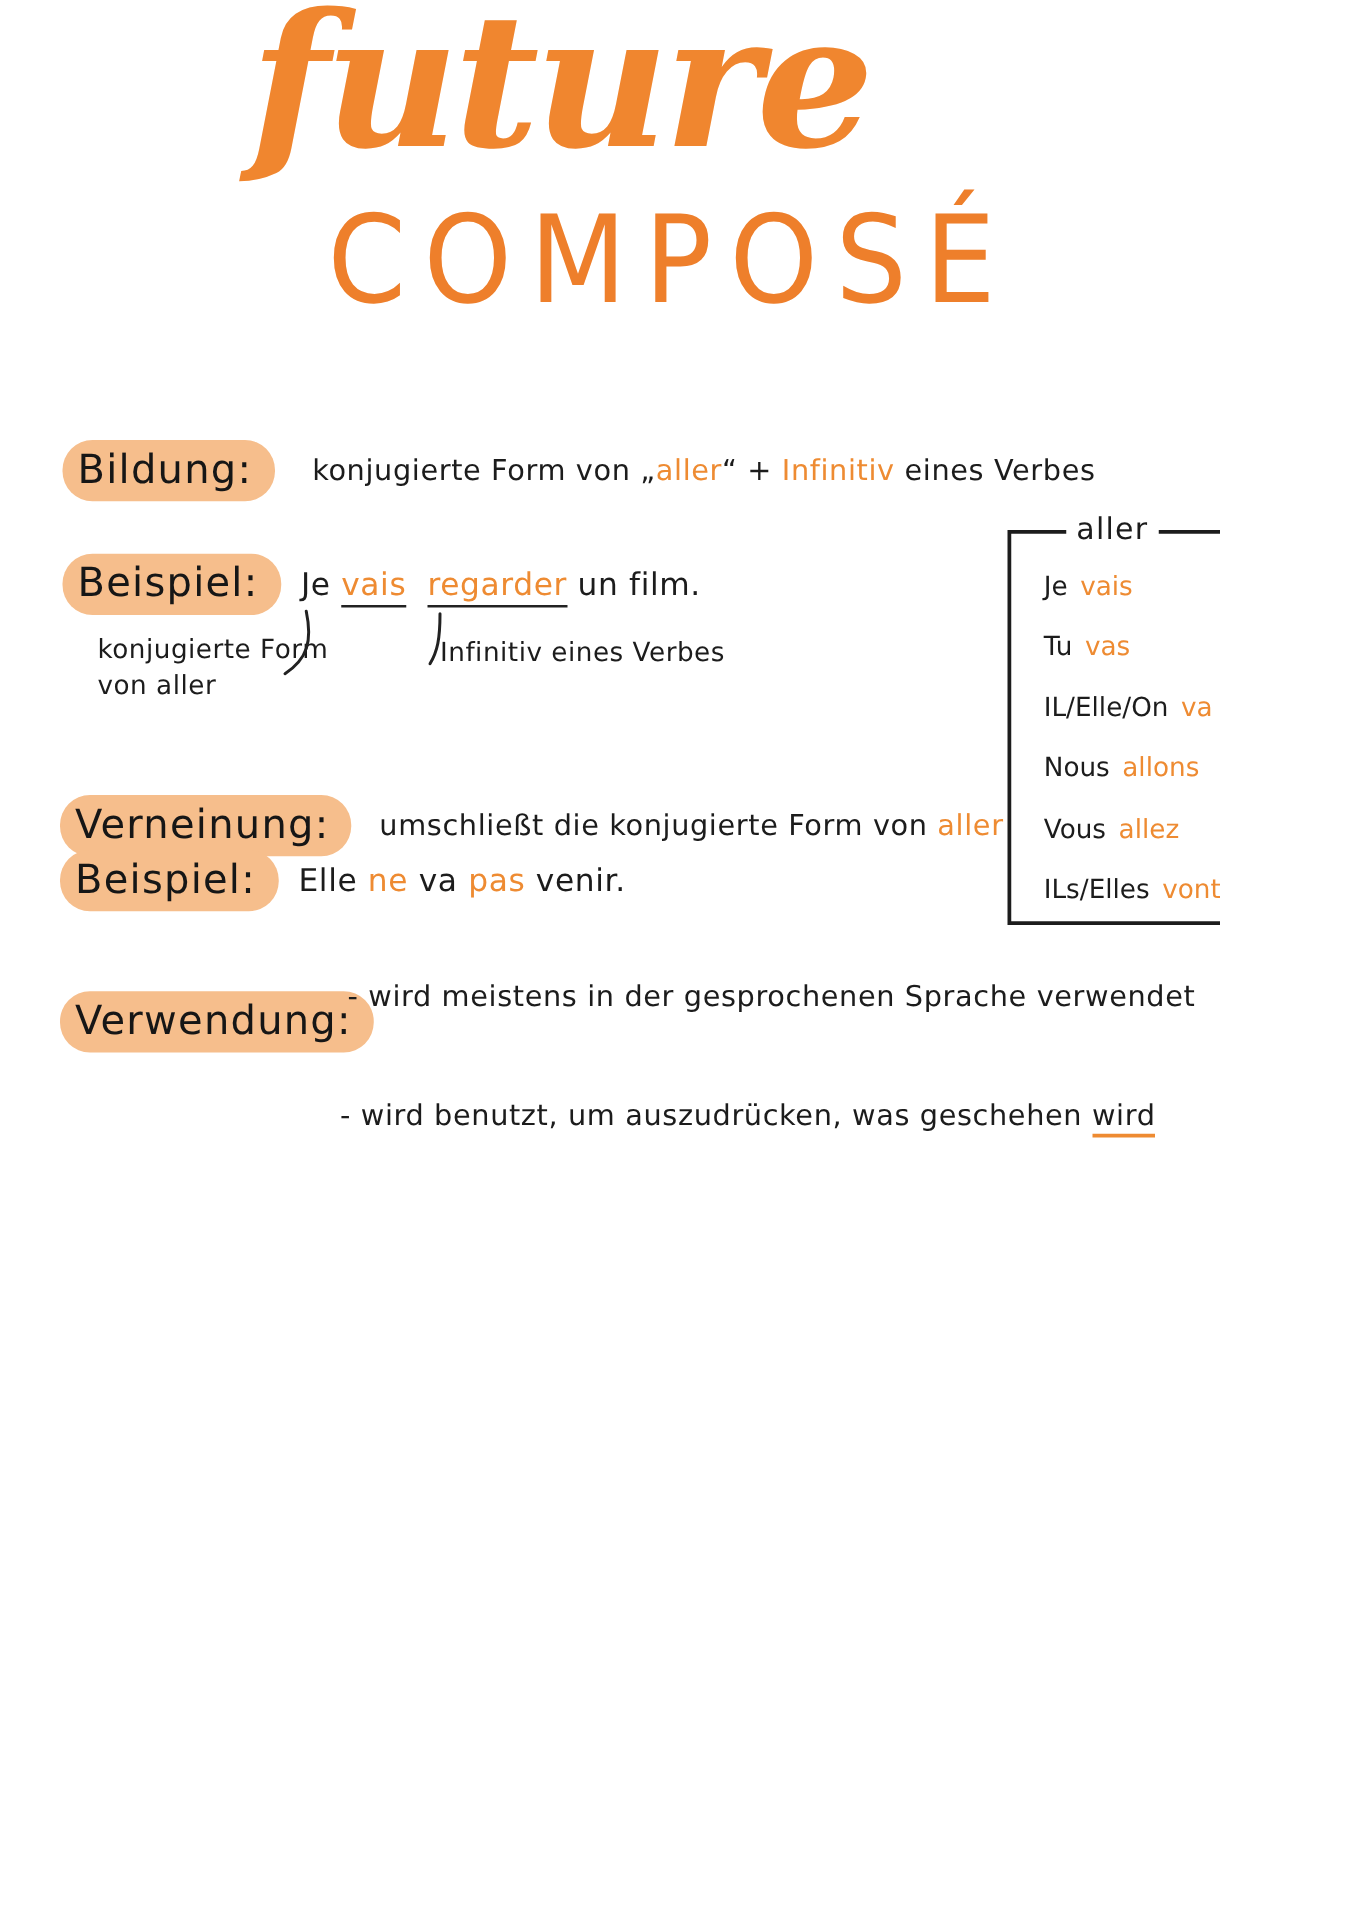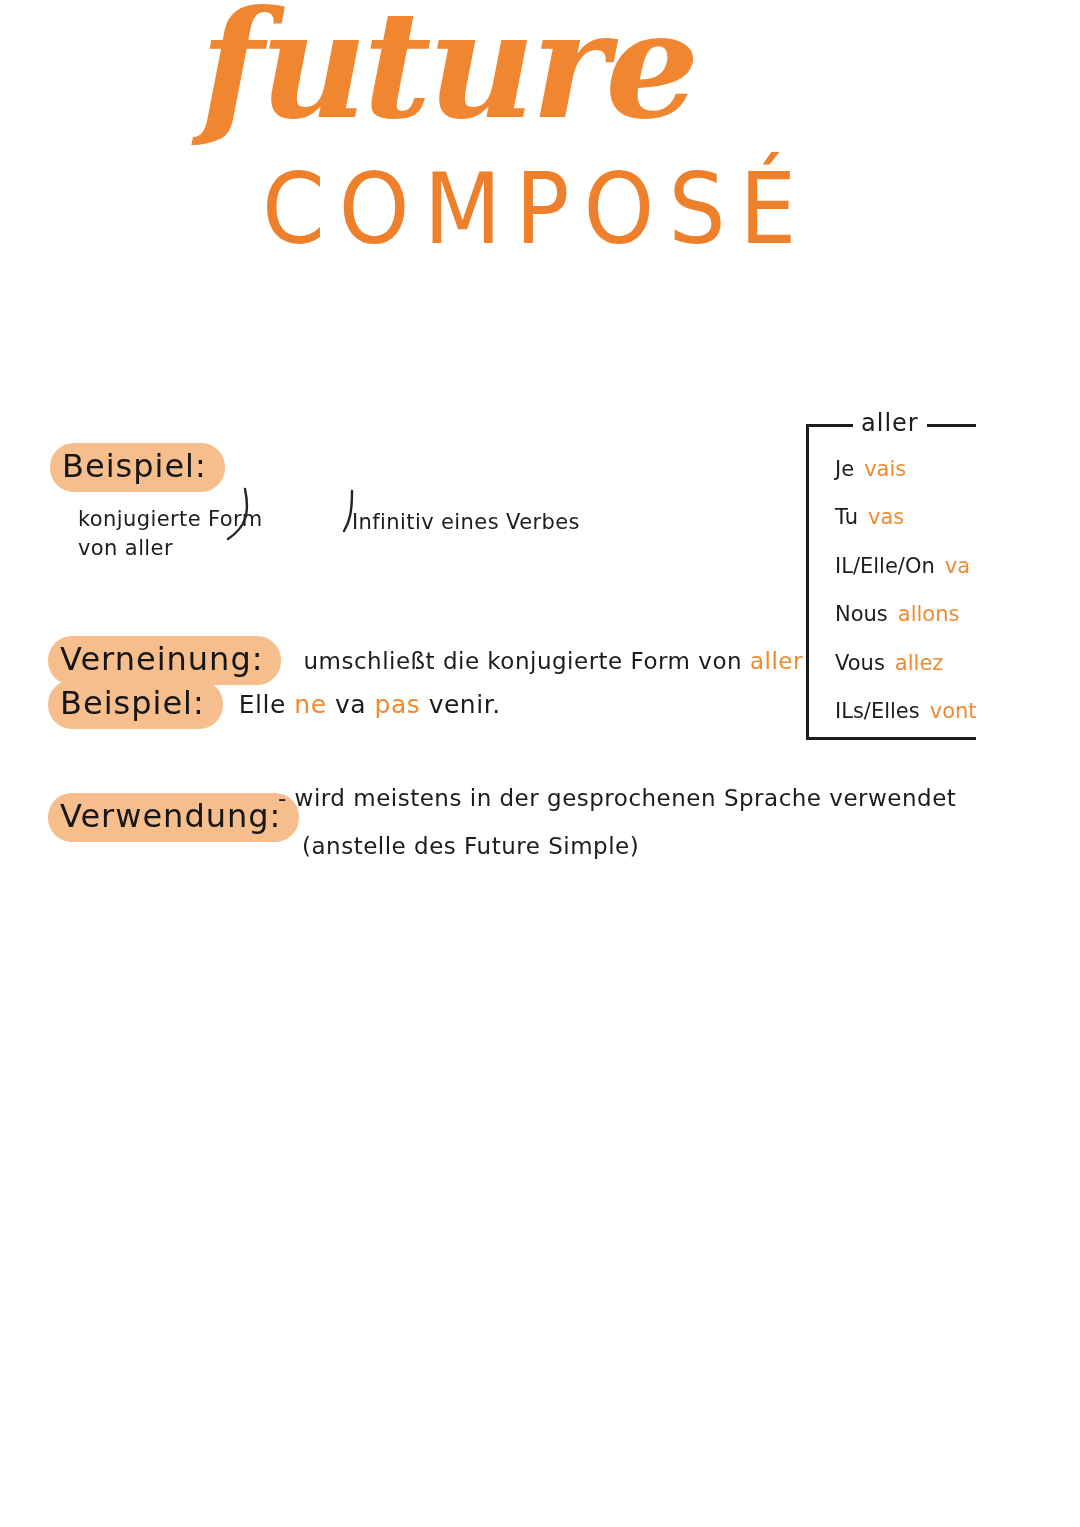--- a/index.html
+++ b/index.html
@@ -80,23 +80,28 @@
   .connectors path { stroke: #222; stroke-width: 2.4; fill: none; stroke-linecap: round; }
 </style>
 </head>
 <body>
 
 <div class="page">
 
   <div class="abs title-script">future</div>
   <div class="abs title-caps">COMPOSÉ</div>
 
+  <div class="abs flex-line" style="left:50px; top:352px; gap:30px;">
+    <span class="hl label">Bildung:</span>
+    <span class="body-text"><span>konjugierte Form von „</span><span class="orange">aller</span><span>“ + </span><span class="orange">Infinitiv</span><span> eines Verbes</span></span>
+  </div>
 
   <div class="abs flex-line" style="left:50px; top:443px; gap:16px;">
     <span class="hl label">Beispiel:</span>
+    <span class="sentence"><span>Je </span><span class="orange uline">vais</span><span>&nbsp;&nbsp;</span><span class="orange uline">regarder</span><span> un film.</span></span>
   </div>
 
   <div class="abs small-note" style="left:78px; top:505px;">
     <div>konjugierte Form</div>
     <div>von aller</div>
   </div>
   <div class="abs small-note" style="left:352px; top:508px;">Infinitiv eines Verbes</div>
 
   <svg class="abs connectors" viewBox="0 0 280 70">
     <path d="M 45 2 C 50 26, 46 40, 28 52"></path>
@@ -122,15 +127,15 @@
 
   <div class="abs flex-line" style="left:48px; top:680px; gap:16px;">
     <span class="hl label">Beispiel:</span>
     <span class="sentence"><span>Elle </span><span class="orange">ne</span><span> va </span><span class="orange">pas</span><span> venir.</span></span>
   </div>
 
   <div class="abs" style="left:48px; top:773px;margin-top:20px;">
     <span class="hl label">Verwendung:</span>
   </div>
   <div class="abs body-text" style="left:278px; top:785px;">- wird meistens  in der gesprochenen  Sprache  verwendet</div>
-  <div class="abs body-text" style="left:302px; top:833px;">(anstelle des Future Simple)</div>
+  <div class="abs body-text" style="left:272px; top:880px;"><span>- wird  benutzt, um auszudrücken, was  geschehen </span><span class="uline-orange">wird</span></div>
 
 </div>
 
 </body></html>

